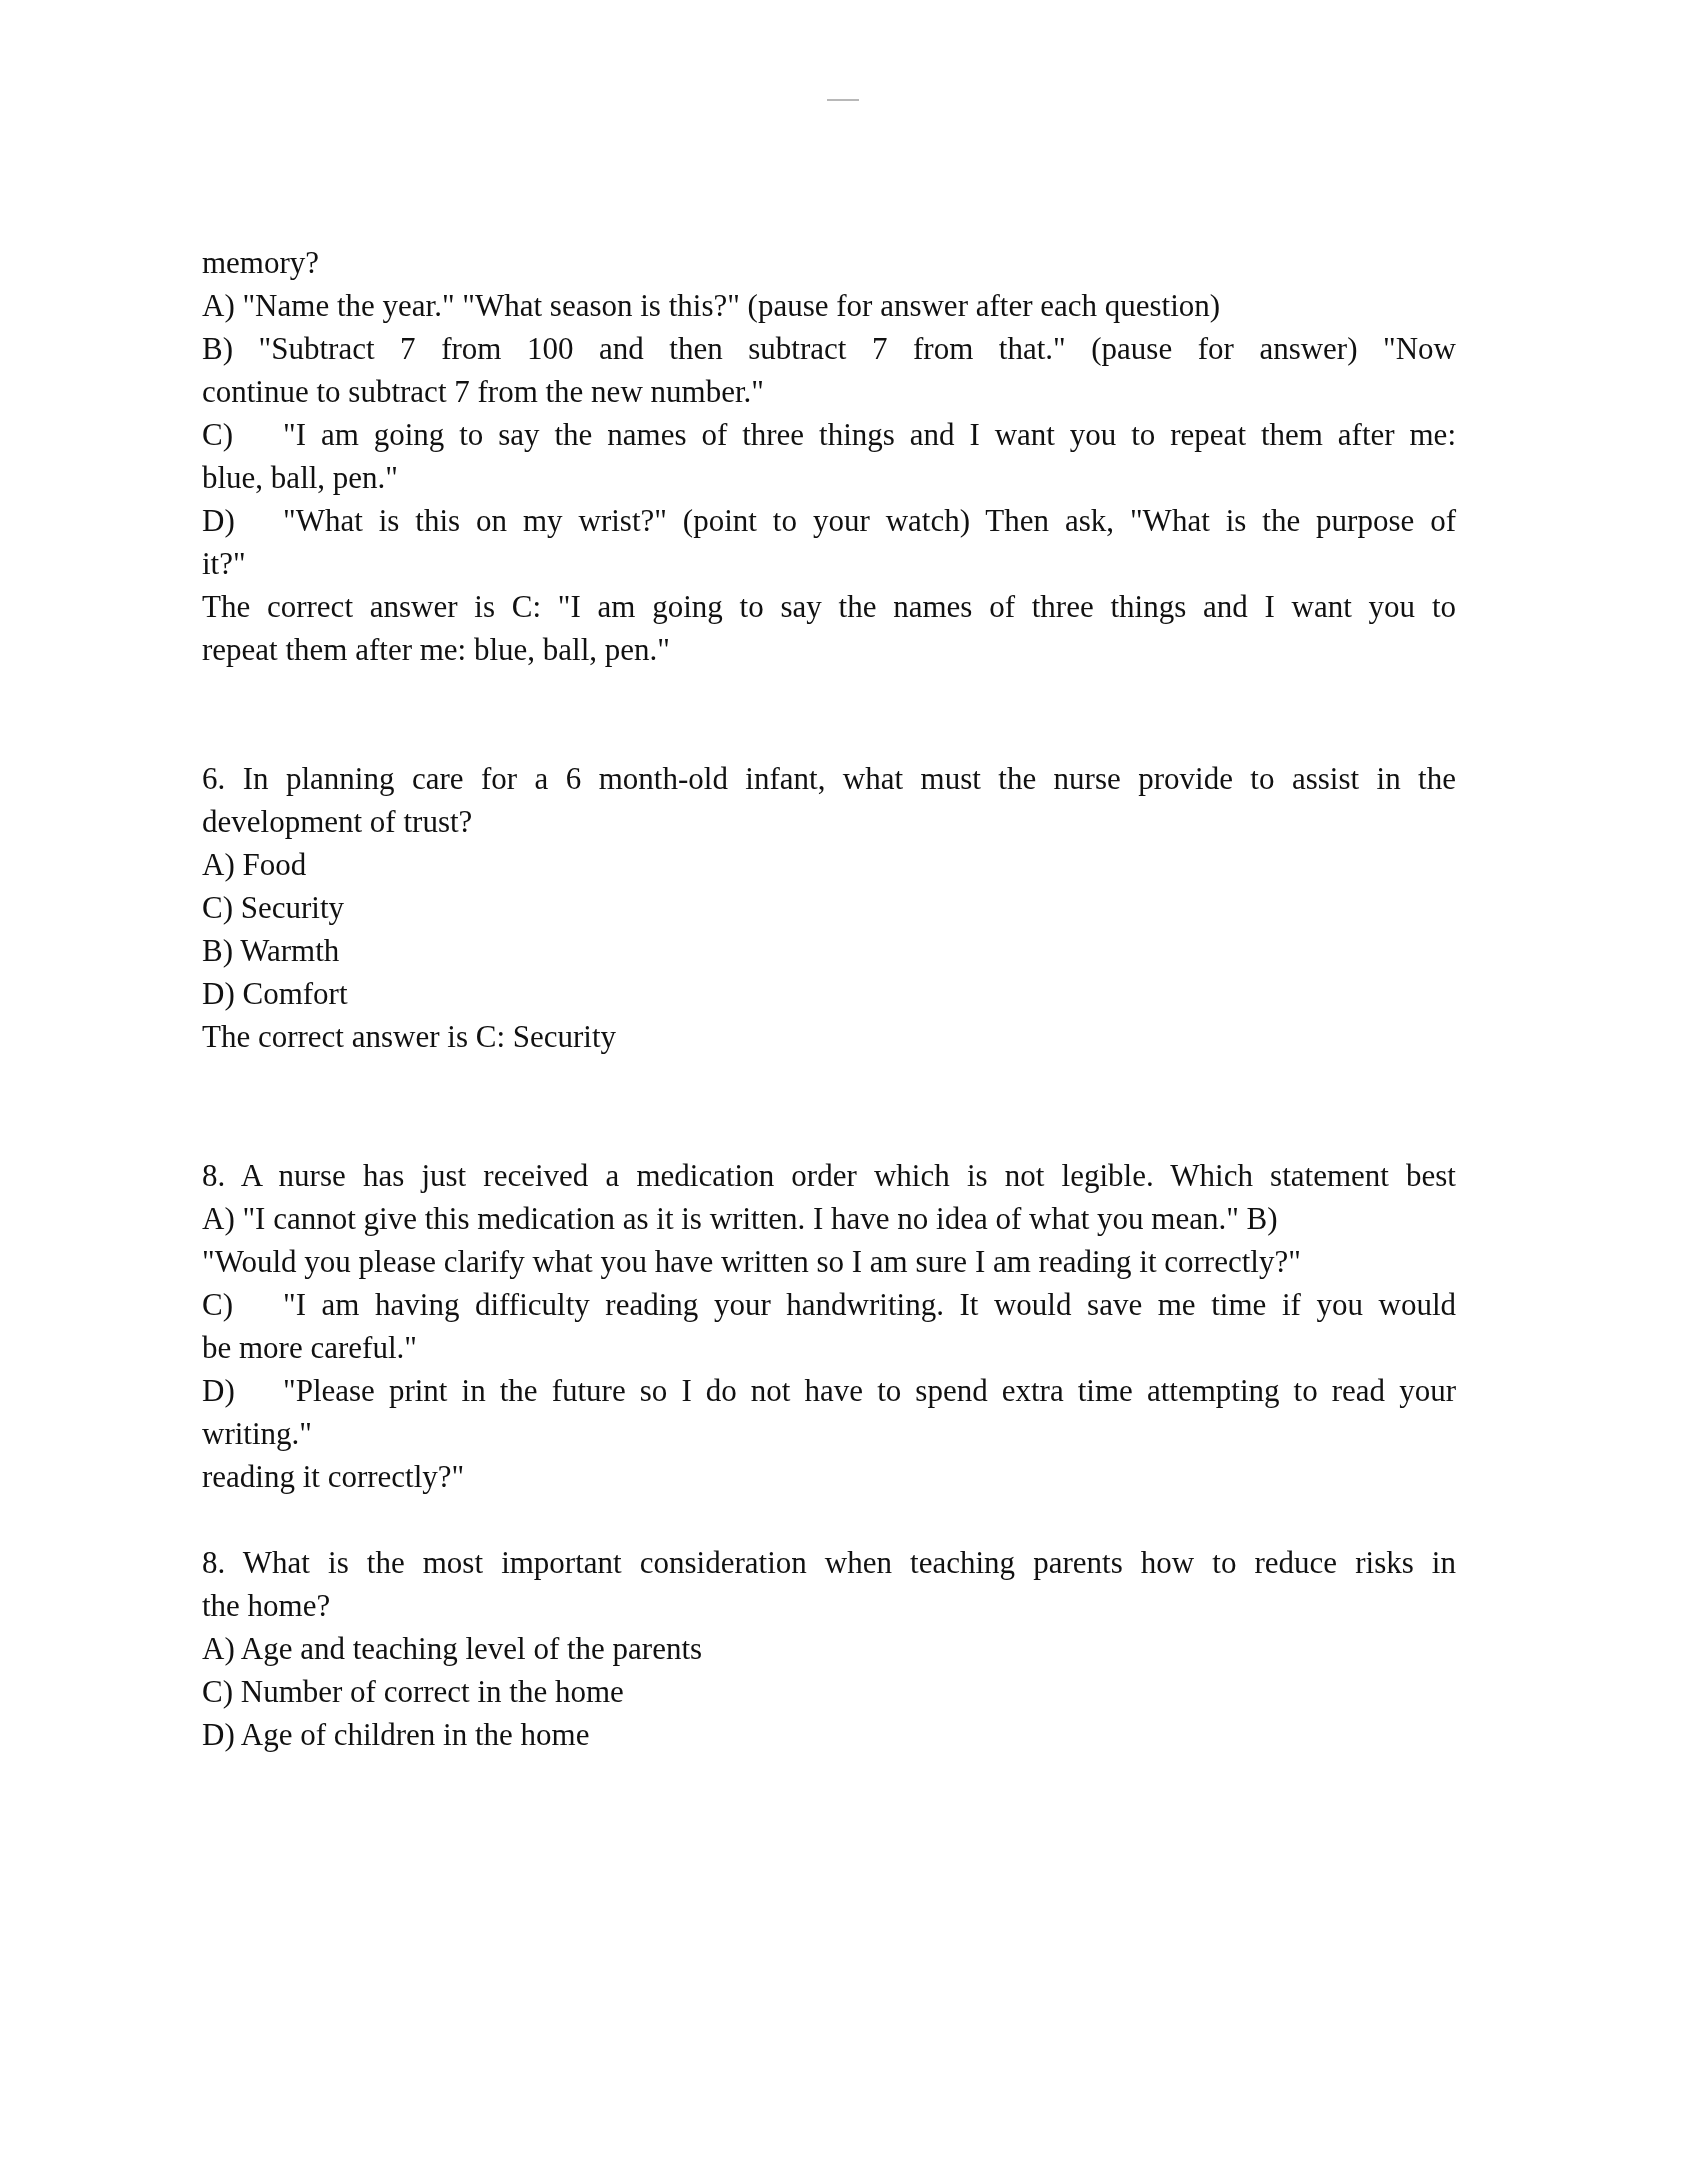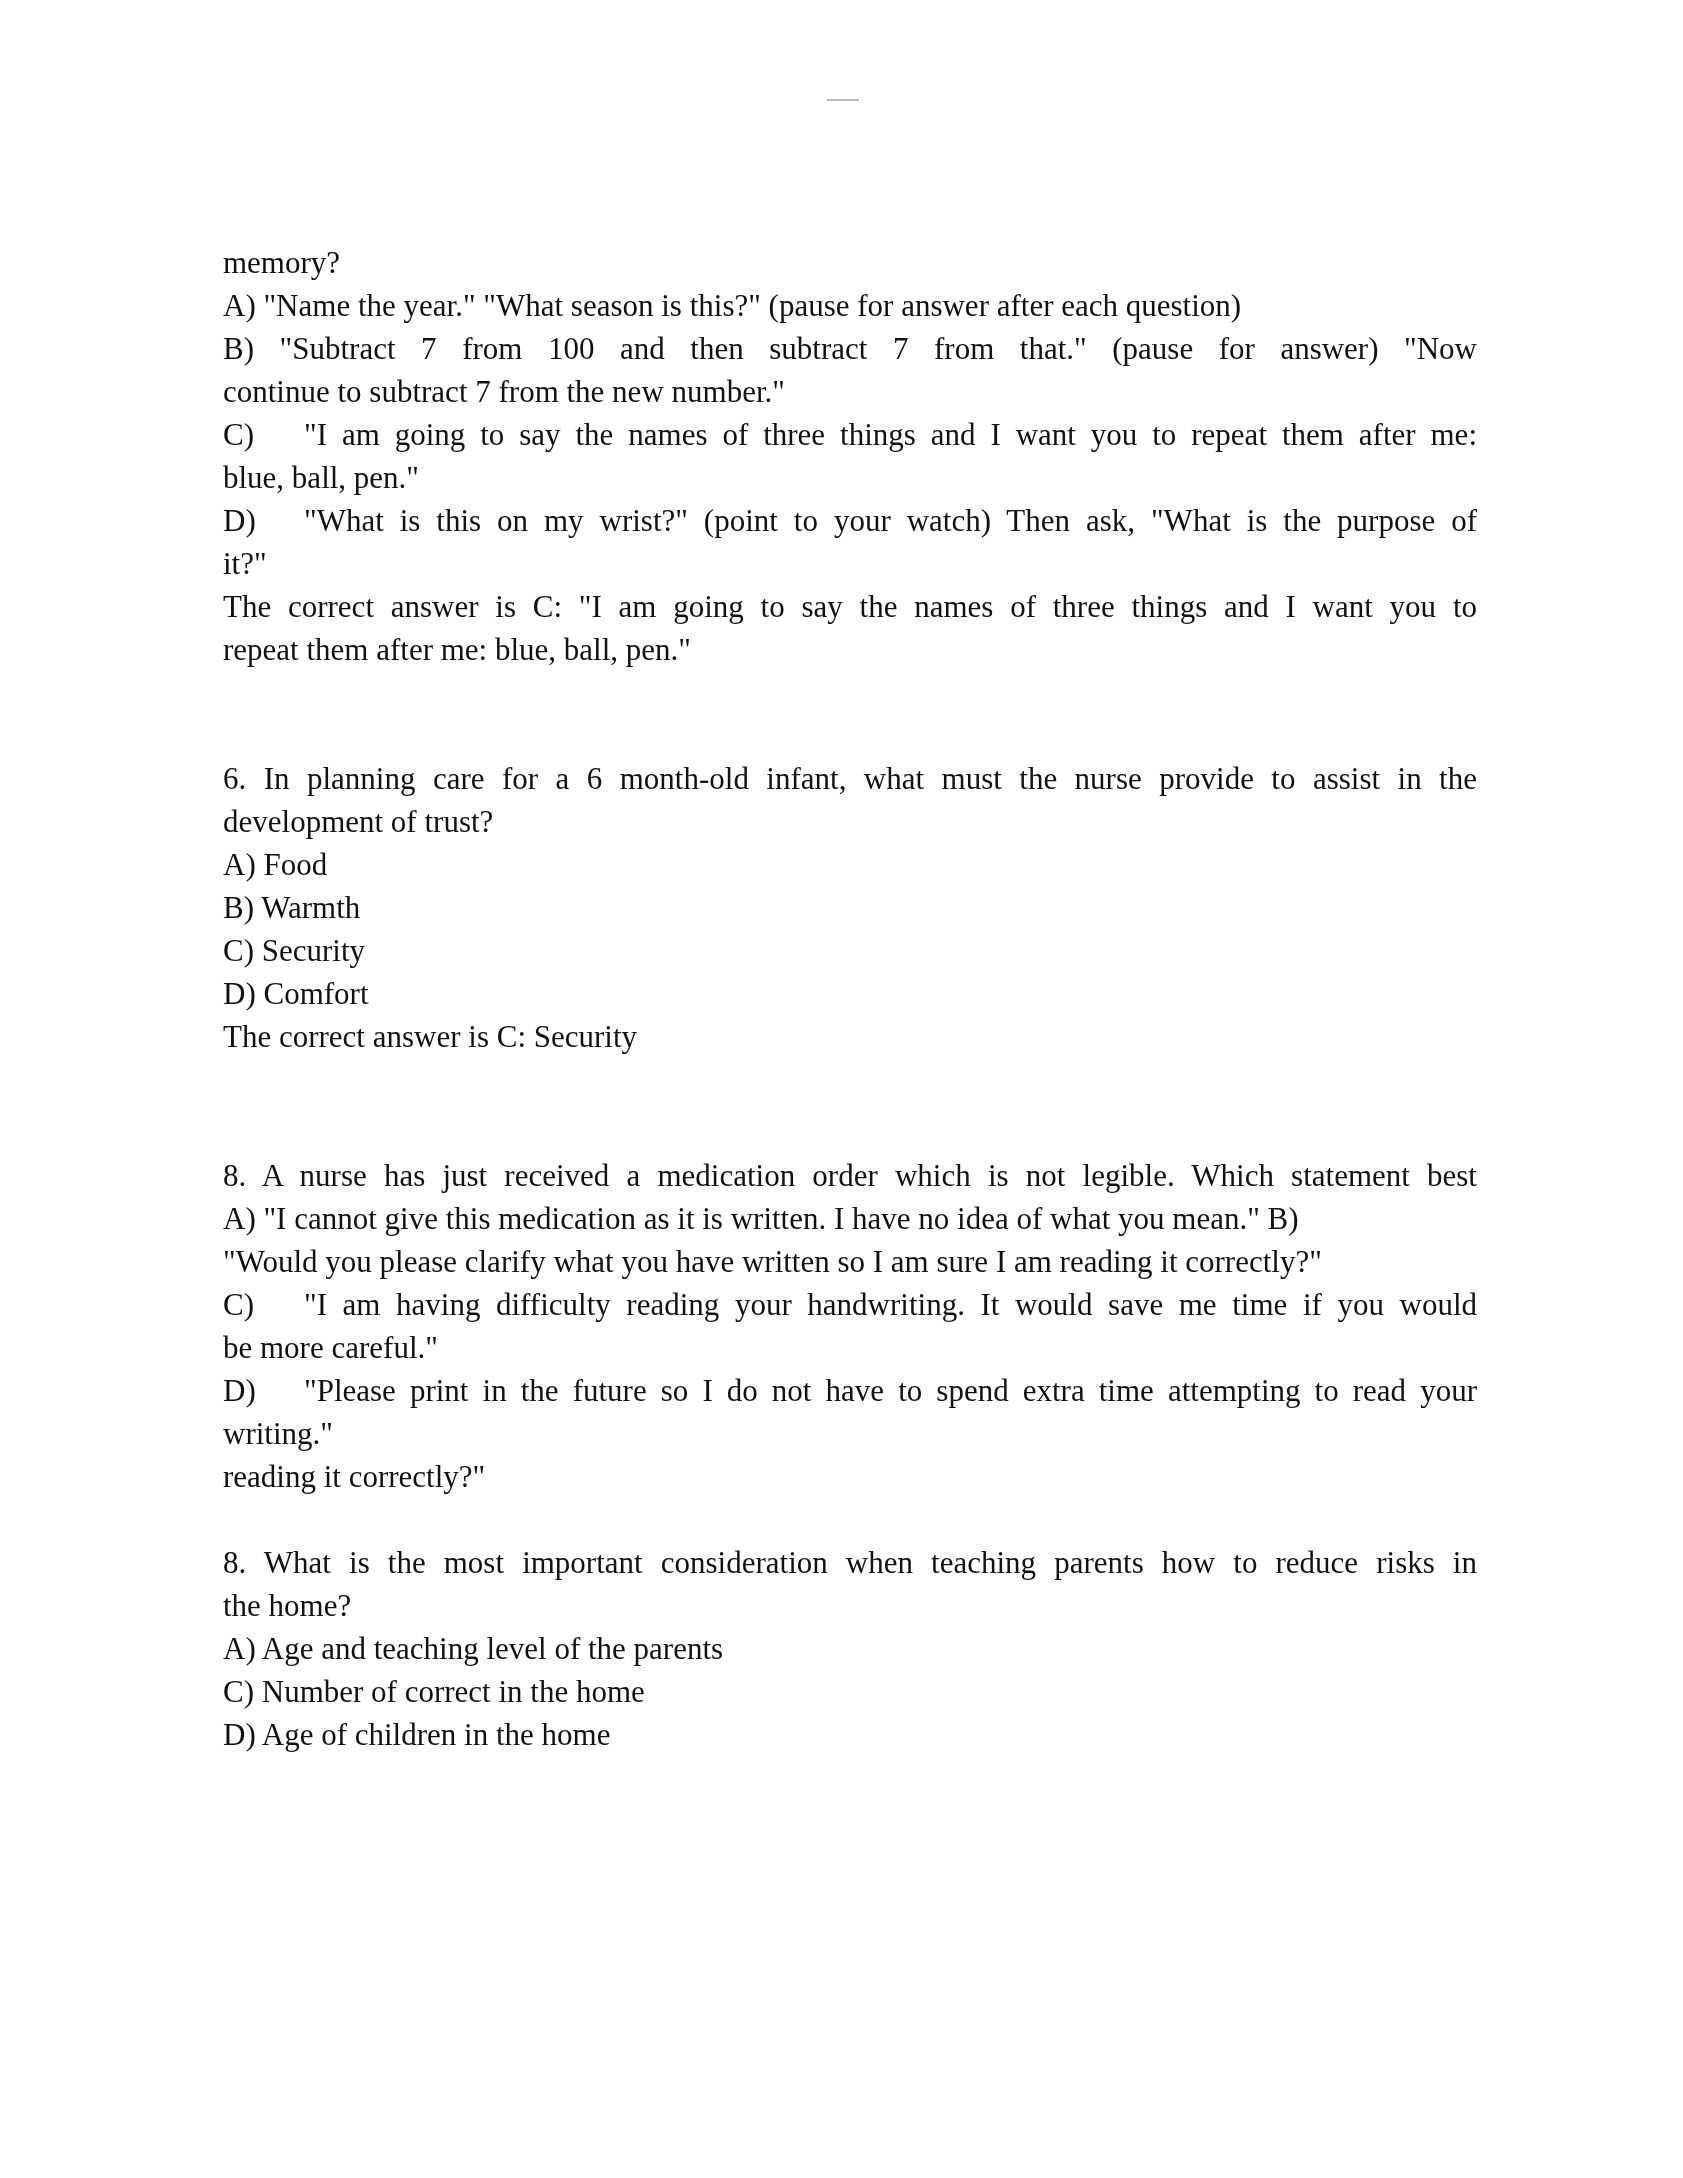--- a/index.html
+++ b/index.html
@@ -18,21 +18,21 @@
     .header-mark {
       position: absolute;
       left: 827px;
       top: 99px;
       width: 32px;
       height: 2px;
       background: #b8b8b8;
     }
     .page-body {
       position: absolute;
-      left: 223px;
+      left: 202px;
       top: 241px;
       width: 1254px;
       font-size: 31px;
       line-height: 43px;
     }
     .line {
       display: block;
       text-align: justify;
       text-align-last: left;
       white-space: normal;
@@ -72,22 +72,22 @@
     <span class="line justify-full">The correct answer is C: "I am going to say the names of three things and I want you to</span>
     <span class="line">repeat them after me: blue, ball, pen."</span>
   </section>
 
   <div class="gap-2"></div>
 
   <section>
     <span class="line justify-full">6. In planning care for a 6 month-old infant, what must the nurse provide to assist in the</span>
     <span class="line">development of trust?</span>
     <span class="line">A) Food</span>
+    <span class="line">C) Security</span>
     <span class="line">B) Warmth</span>
-    <span class="line">C) Security</span>
     <span class="line">D) Comfort</span>
     <span class="line">The correct answer is C: Security</span>
   </section>
 
   <div class="gap-2x"></div>
 
   <section>
     <span class="line justify-full">8. A nurse has just received a medication order which is not legible. Which statement best</span>
     <span class="line">A) "I cannot give this medication as it is written. I have no idea of what you mean." B)</span>
     <span class="line">"Would you please clarify what you have written so I am sure I am reading it correctly?"</span>

